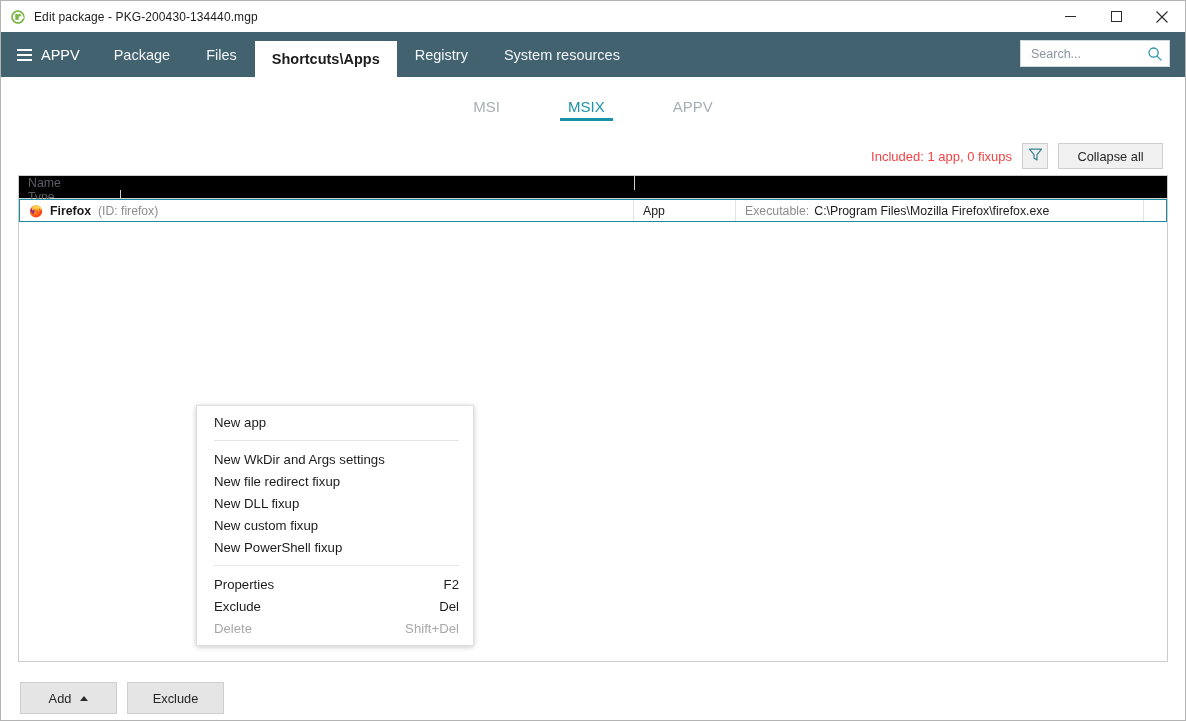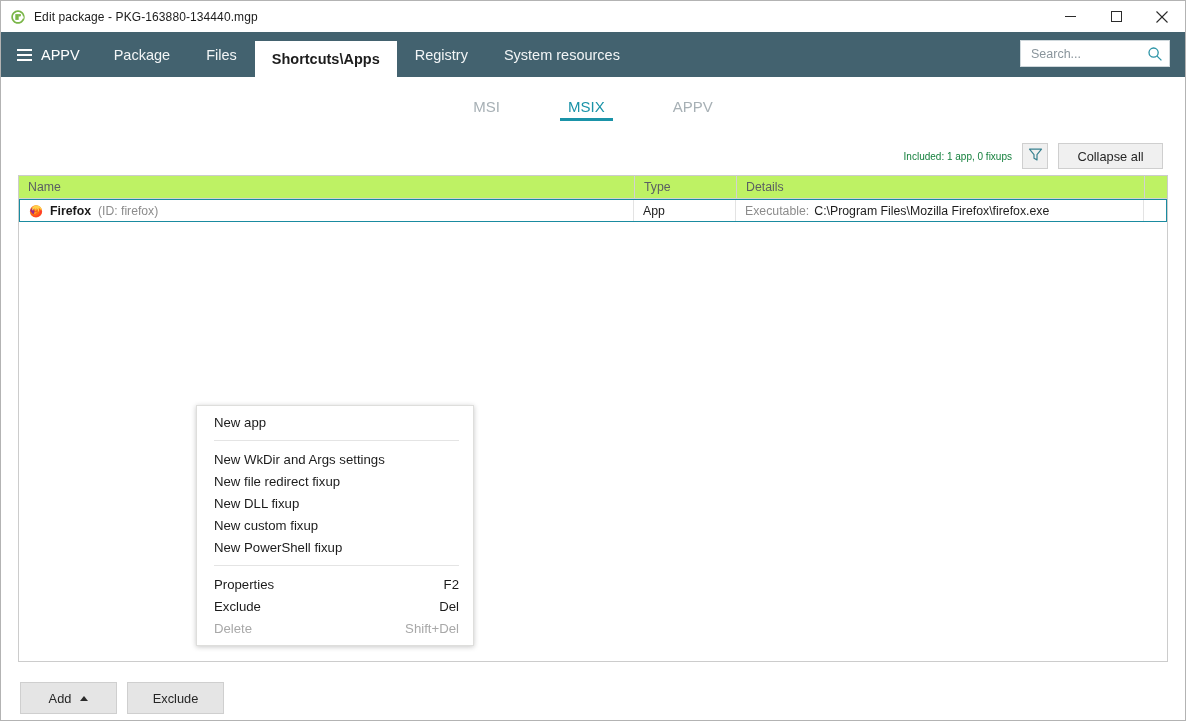--- a/index.html
+++ b/index.html
@@ -122,21 +122,21 @@
   
   .section-head {
     position: absolute; left: 21px; top: 143px;
     font-size: 19.5px; color: #3c8c9e;
     letter-spacing: 0.1px;
   }
   .head-right {
     position: absolute; right: 22px; top: 142px;
     display: flex; align-items: center; gap: 10px;
   }
-  .included-text { font-size: 10px; color: #15803d; white-space: nowrap; }
+  .included-text { font-size: 13px; color: #ef4444; white-space: nowrap; }
   .filter-btn {
     width: 26px; height: 26px;
     background: #f0f0f0; border: 1px solid #cfcfcf;
     display: flex; align-items: center; justify-content: center;
   }
   .btn-std {
     height: 26px; min-width: 105px;
     background: #f0f0f0; border: 1px solid #cfcfcf;
     font-size: 12.8px; color: #262626;
     display: flex; align-items: center; justify-content: center;
@@ -146,23 +146,23 @@
 
   
   .grid {
     position: absolute; left: 17px; top: 174px;
     width: 1150px; height: 487px;
     border: 1px solid #cccccc;
     background: #ffffff;
   }
   .grid-head {
     display: flex; height: 23px;
-    background: #bef264;
+    background: #000000;
     border-bottom: 1px solid #d2d2d2;
-    font-size: 12.3px; color: #5a5f63;
+    font-size: 12.3px; color: #5a5f63; flex-direction: column;
   }
   .gh-cell {
     display: flex; align-items: center;
     padding-left: 9px;
     border-right: 1px solid #d2d2d2;
     height: 100%;
   }
   .gh-name { width: 616px; }
   .gh-type { width: 102px; }
   .gh-details { width: 408px; }
@@ -246,21 +246,21 @@
 
   <div class="titlebar">
     <span class="title-icon">
       <svg width="16" height="16" viewBox="0 0 16 16">
         <path d="M8 1.2 C4.3 1.2 1.3 4.2 1.3 8 C1.3 11.8 4.3 14.8 8 14.8 C11.7 14.8 14.7 11.8 14.7 8 C14.7 4.2 11.7 1.2 8 1.2 Z M8 2.9 C10.8 2.9 13 5.2 13 8 C13 10.8 10.8 13.1 8 13.1 C5.2 13.1 3 10.8 3 8 C3 5.2 5.2 2.9 8 2.9 Z" fill="#7ab648"></path>
         <rect x="5.3" y="5.1" width="3.4" height="5.8" fill="#7ab648"></rect>
         <rect x="8.3" y="5.1" width="2.6" height="2.4" fill="#7ab648"></rect>
         <rect x="10.2" y="7.4" width="3.4" height="2.1" fill="#ffffff"></rect>
       </svg>
     </span>
-    <span class="title-text">Edit package - PKG-163880-134440.mgp</span>
+    <span class="title-text">Edit package - PKG-200430-134440.mgp</span>
 
     <div class="win-controls">
       <div class="win-btn">
         <svg width="11" height="11" viewBox="0 0 11 11">
             <line x1="0" y1="5.5" x2="11" y2="5.5" stroke="#2b2b2b" stroke-width="1"></line>
           </svg>
       </div>
       <div class="win-btn">
         <svg width="11" height="11" viewBox="0 0 11 11">
             <rect x="0.5" y="0.5" width="10" height="10" fill="none" stroke="#2b2b2b" stroke-width="1"></rect>

